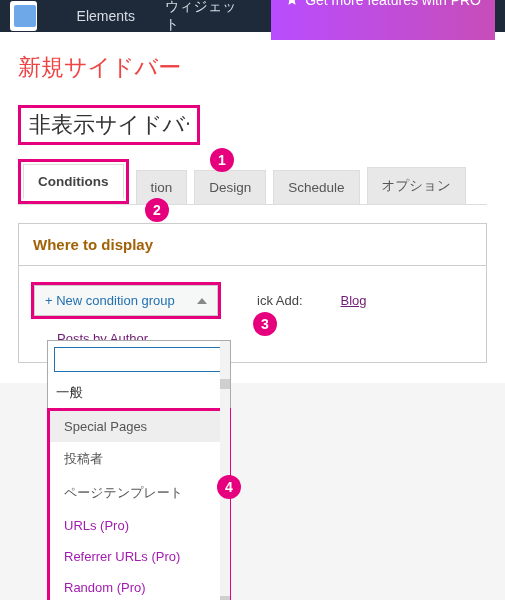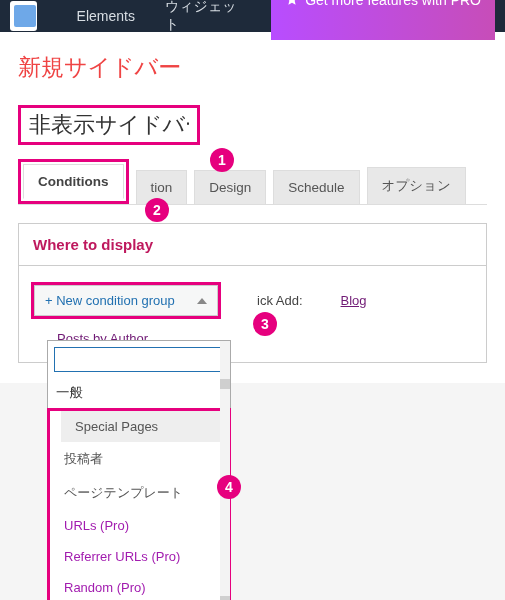--- a/index.html
+++ b/index.html
@@ -21,39 +21,39 @@
 .title-input { border: none; font-size: 22px; color: #333; outline: none; width: 160px; background: transparent; }
 
 
 .tabs { display: flex; gap: 7px; border-bottom: 1px solid #ddd; align-items: flex-end; padding-bottom: 0; margin-bottom: 18px; }
 .tab { background: #e8e8e8; color: #555; font-size: 13.5px; padding: 9px 14px; cursor: pointer; border: 1px solid #ddd; border-bottom: none; }
 .tab-conditions-wrap { border: 3px solid #e6007e; padding: 2px; display: inline-block; }
 .tab-conditions { background: #fff; color: #444; font-weight: 600; border: 1px solid #ddd; border-bottom: 1px solid #fff; padding: 9px 14px; font-size: 13.5px; cursor: pointer; }
 
 
 .panel { border: 1px solid #ccc; background: #fff; }
-.panel-header { padding: 12px 14px; border-bottom: 1px solid #ccc; font-size: 15px; font-weight: 600; color: #be185d; }
+.panel-header { padding: 12px 14px; border-bottom: 1px solid #ccc; font-size: 15px; font-weight: 600; color: #a16207; }
 .panel-body { padding: 16px 12px; display: flex; align-items: center; gap: 12px; flex-wrap: wrap; }
 
 .ncg-wrap { border: 3px solid #e6007e; display: inline-block; }
 .ncg-btn { background: #f6f7f7; border: 1px solid #ccc; color: #2271b1; font-size: 13px; padding: 7px 10px; display: inline-flex; align-items: center; gap: 20px; cursor: pointer; min-width: 184px; justify-content: space-between; }
 .ncg-btn-label { color: #2271b1; }
 .caret-up { width: 0; height: 0; border-left: 5px solid transparent; border-right: 5px solid transparent; border-bottom: 6px solid #888; }
 
 .quickadd-label { font-size: 13px; color: #444; margin-left: 24px; }
 .quickadd-link { color: #701a75; text-decoration: underline; font-size: 13px; cursor: pointer; margin-left: 26px; }
 
 
 .dropdown { position: absolute; left: 47px; top: 340px; width: 184px; background: #fff; border: 1px solid #aaa; z-index: 10; }
 .dd-search { margin: 6px; }
 .dd-search input { width: 100%; border: 1px solid #2271b1; outline: none; padding: 4px 6px; font-size: 13px; }
 .dd-group { font-size: 13.5px; padding: 6px 8px; color: #333; font-weight: 500; }
 .dd-items-wrap { border: 3px solid #e6007e; margin: 0 -1px 0 -1px; }
 .dd-item { padding: 8px 14px; font-size: 13px; color: #555; cursor: pointer; }
-.dd-item.selected { background: #eeeeee; margin-left: 11px; }
+.dd-item.selected { background: #eeeeee; }
 .dd-item.disabled { color: #a21caf; }
 .dd-scroll { position: absolute; right: 0; top: 0; bottom: 0; width: 10px; background: #f3f3f3; }
 .dd-scroll-thumb-top { position: absolute; top: 38px; right: 0; width: 10px; height: 10px; background: #cfcfcf; }
 .dd-scroll-thumb-bot { position: absolute; bottom: 0; right: 0; width: 10px; height: 10px; background: #cfcfcf; }
 
 
 .annot { position: absolute; width: 24px; height: 24px; background: #e6007e; color: #fff; border-radius: 50%; display: flex; align-items: center; justify-content: center; font-size: 14px; font-weight: 700; z-index: 30; }
 </style>
 </head>
 <body>

